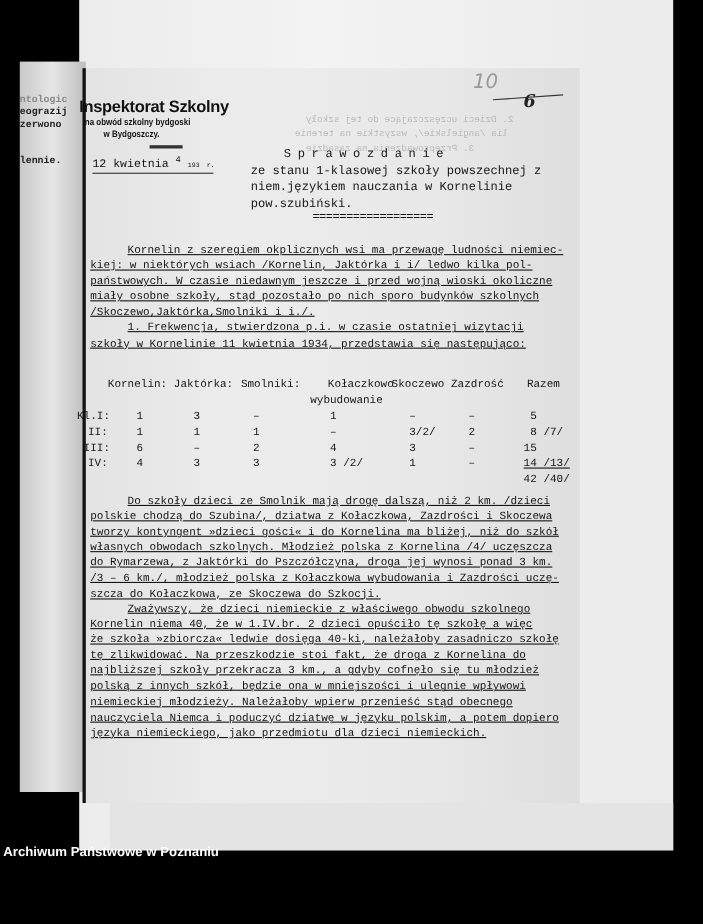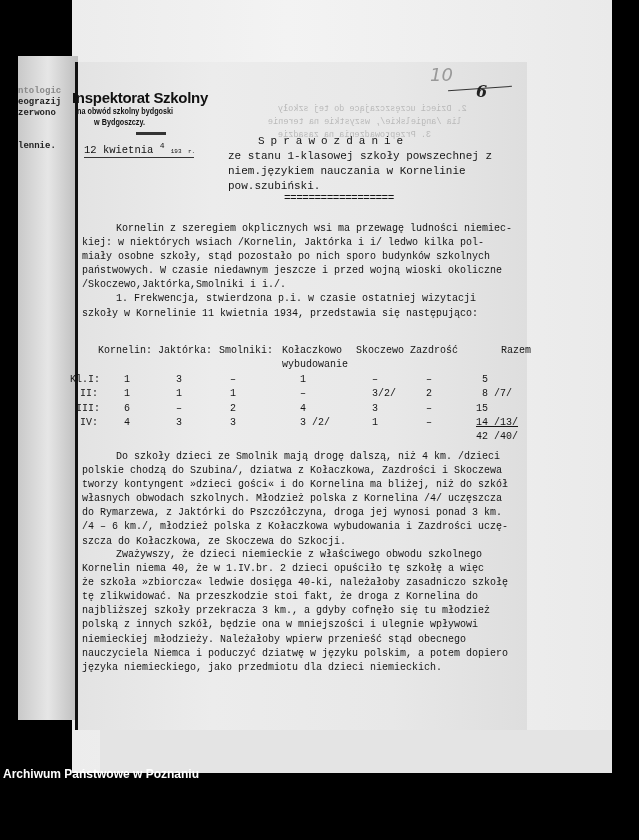--- a/index.html
+++ b/index.html
@@ -56,21 +56,21 @@
   }
   .folio2 {
     position:absolute; left:398px; top:20px; font-family:"DejaVu Serif", serif;
     font-size:16px; color:#222; font-style:italic; font-weight:bold;
   }
   .folio2-line { position:absolute; left:370px; top:26px; width:64px; height:1px; background:#333; transform:rotate(-4deg); }
   .title-block { position:absolute; left:150px; top:72px; font-size:11px; line-height:15px; }
   .title-block .heading { letter-spacing:6px; padding-left:30px; }
   .title-block .rule { letter-spacing:-0.5px; padding-left:56px; line-height:9px; }
   .body-text {
-    position:absolute; left:4px; width:440px; font-size:10px; line-height:14.1px; color:#141414;
+    position:absolute; left:4px; width:440px; font-size:10px; line-height:14.1px; color:#141414;text-decoration:underline;
   }
   .body-text p { margin:0; white-space:nowrap; }
   .indent { padding-left:34px; }
   .table {
     position:absolute; left:0; top:282px; width:445px; font-size:10px; line-height:14.4px;
   }
   .trow { position:relative; height:14.4px; white-space:nowrap; }
   .trow span { position:absolute; }
   .thead span { position:absolute; }
   .underline { text-decoration:underline; }
@@ -120,36 +120,36 @@
     <div class="heading">Sprawozdanie</div>
     <div>ze stanu 1-klasowej szkoły powszechnej z</div>
     <div>niem.językiem nauczania w Kornelinie</div>
     <div>pow.szubiński.</div>
     <div class="rule">==================</div>
   </div>
 
   <div class="body-text" style="top:160px">
     <p class="indent">Kornelin z szeregiem okplicznych wsi ma przewagę ludności niemiec-</p>
     <p>kiej: w niektórych wsiach /Kornelin, Jaktórka i i/ ledwo kilka pol-</p>
+    <p>państwowych. W czasie niedawnym jeszcze i przed wojną wioski okoliczne</p>
     <p>miały osobne szkoły, stąd pozostało po nich sporo budynków szkolnych</p>
-    <p>państwowych. W czasie niedawnym jeszcze i przed wojną wioski okoliczne</p>
     <p>/Skoczewo,Jaktórka,Smolniki i i./.</p>
     <p class="indent">1. Frekwencja, stwierdzona p.i. w czasie ostatniej wizytacji</p>
     <p>szkoły w Kornelinie 11 kwietnia 1934, przedstawia się następująco:</p>
   </div>
 
   <div class="table">
     <div class="trow thead">
       <span style="left:20px">Kornelin:</span>
       <span style="left:80px">Jaktórka:</span>
       <span style="left:141px">Smolniki:</span>
-      <span style="left:204px">Kołaczkowo</span>
+      <span style="left:220px">Kołaczkowo</span>
       <span style="left:278px">Skoczewo</span>
       <span style="left:332px">Zazdrość</span>
-      <span style="left:423px">Razem</span>
+      <span style="left:401px">Razem</span>
     </div>
     <div class="trow">
       <span style="left:204px">wybudowanie</span>
     </div>
     <div class="trow">
       <span style="left:-8px">Kl.I:</span>
       <span style="left:46px">1</span>
       <span style="left:98px">3</span>
       <span style="left:152px">–</span>
       <span style="left:222px">1</span>
@@ -186,26 +186,26 @@
       <span style="left:294px">1</span>
       <span style="left:348px">–</span>
       <span class="underline" style="left:398px">14 /13/</span>
     </div>
     <div class="trow">
       <span style="left:398px">42 /40/</span>
     </div>
   </div>
 
   <div class="body-text" style="top:388px">
-    <p class="indent">Do szkoły dzieci ze Smolnik mają drogę dalszą, niż 4 km. /dzieci</p>
+    <p class="indent">Do szkoły dzieci ze Smolnik mają drogę dalszą, niż 2 km. /dzieci</p>
     <p>polskie chodzą do Szubina/, dziatwa z Kołaczkowa, Zazdrości i Skoczewa</p>
     <p>tworzy kontyngent »dzieci gości« i do Kornelina ma bliżej, niż do szkół</p>
     <p>własnych obwodach szkolnych. Młodzież polska z Kornelina /4/ uczęszcza</p>
     <p>do Rymarzewa, z Jaktórki do Pszczółczyna, droga jej wynosi ponad 3 km.</p>
-    <p>/4 – 6 km./, młodzież polska z Kołaczkowa wybudowania i Zazdrości uczę-</p>
+    <p>/3 – 6 km./, młodzież polska z Kołaczkowa wybudowania i Zazdrości uczę-</p>
     <p>szcza do Kołaczkowa, ze Skoczewa do Szkocji.</p>
   </div>
 
   <div class="body-text" style="top:486px">
     <p class="indent">Zważywszy, że dzieci niemieckie z właściwego obwodu szkolnego</p>
     <p>Kornelin niema 40, że w 1.IV.br. 2 dzieci opuściło tę szkołę a więc</p>
     <p>że szkoła »zbiorcza« ledwie dosięga 40-ki, należałoby zasadniczo szkołę</p>
     <p>tę zlikwidować. Na przeszkodzie stoi fakt, że droga z Kornelina do</p>
     <p>najbliższej szkoły przekracza 3 km., a gdyby cofnęło się tu młodzież</p>
     <p>polską z innych szkół, będzie ona w mniejszości i ulegnie wpływowi</p>

